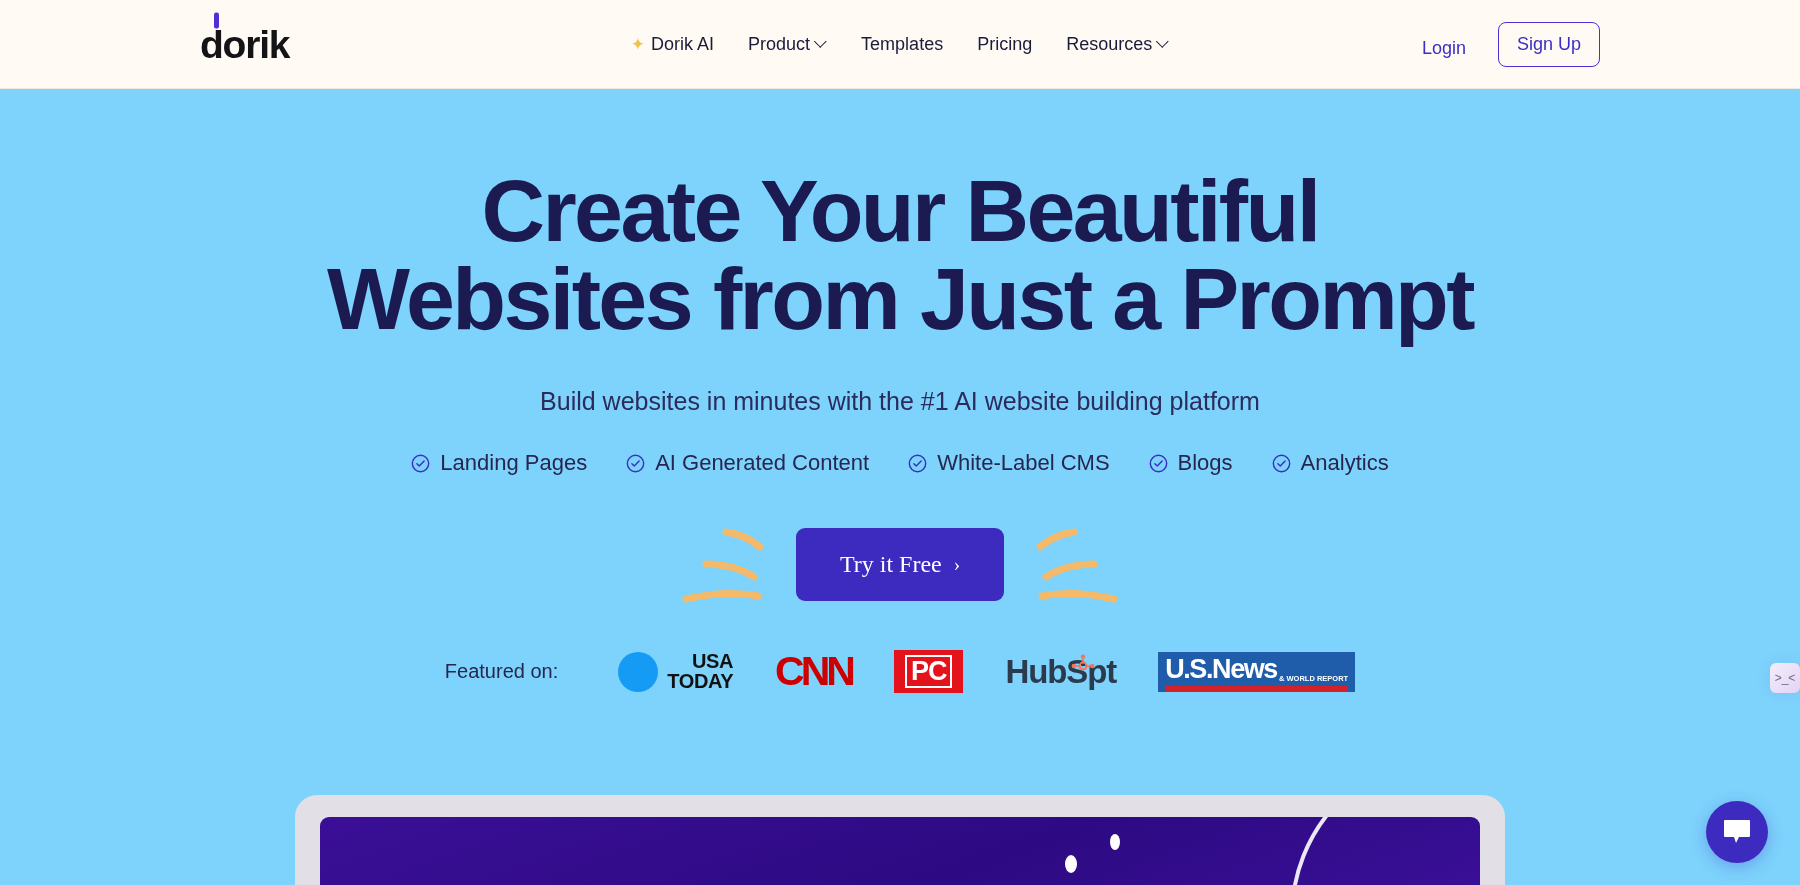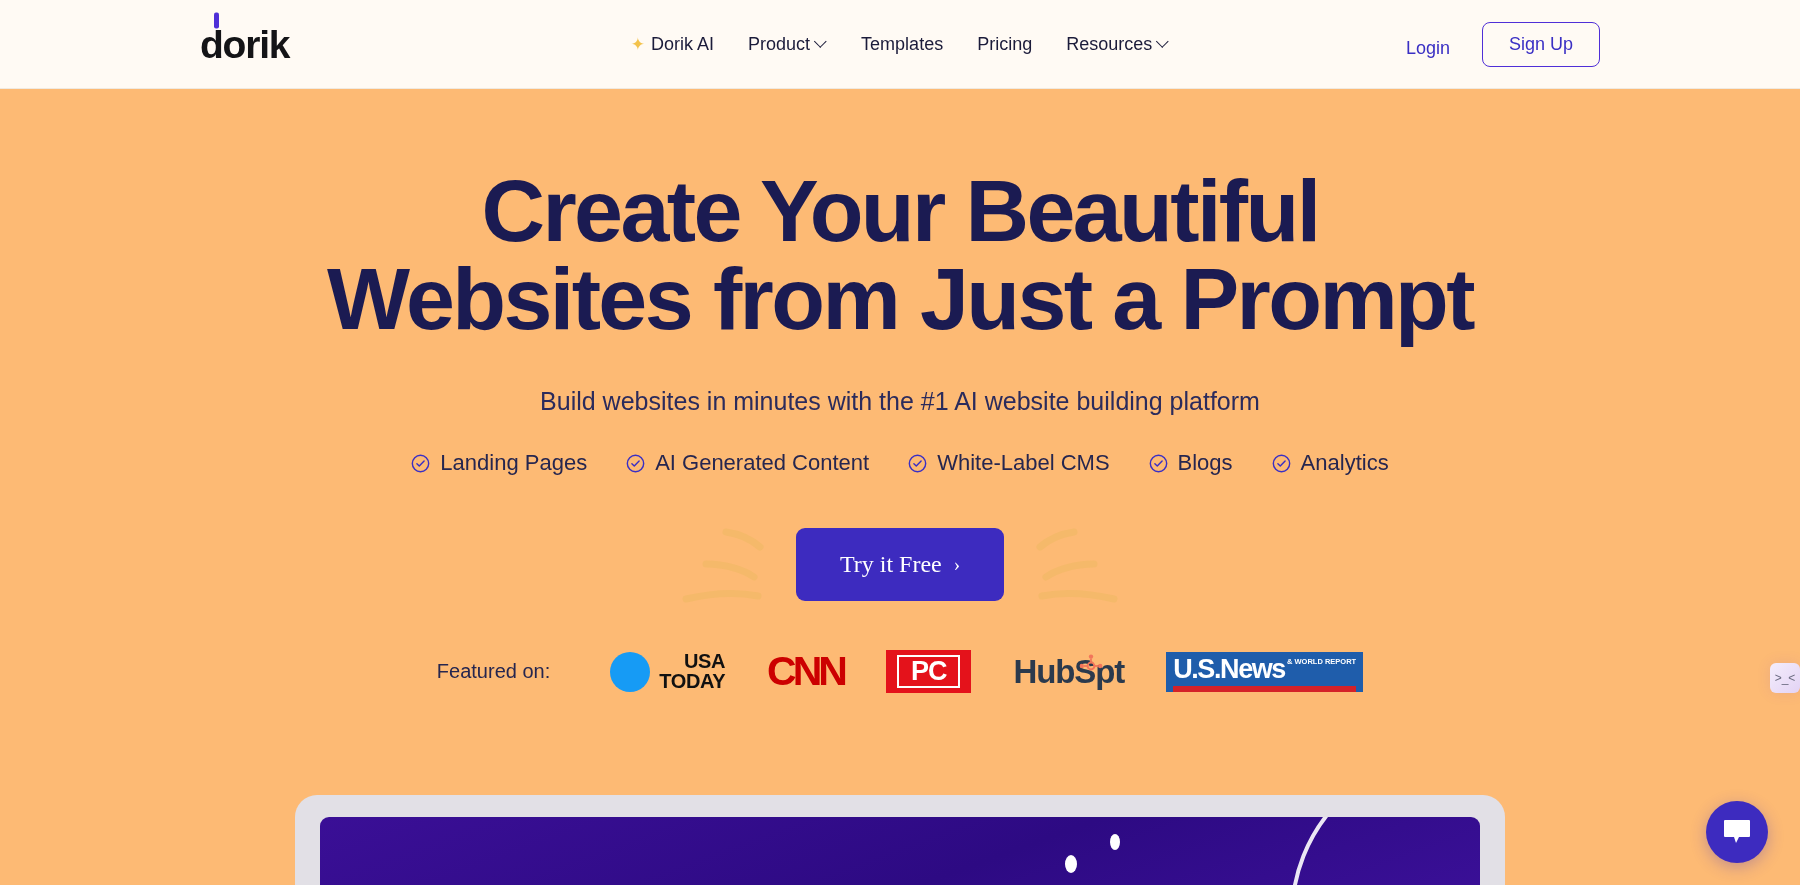--- a/index.html
+++ b/index.html
@@ -2,21 +2,21 @@
 <html><head>
 <meta charset="utf-8">
 <style>
   * { box-sizing: border-box; margin: 0; padding: 0; }
   html, body {
     width: 1800px; height: 885px;
     overflow: hidden;
     background: #fffaf4;
     font-family: "Liberation Sans", sans-serif;
   }
-  .page { position: relative; width: 1800px; height: 885px; background: #fdba74; overflow: hidden; }
+  .page { position: relative; width: 1800px; height: 885px; background: #7dd3fc; overflow: hidden; }
 
   
   .header {
     position: relative;
     height: 89px;
     width: 100%;
     background: #fffaf4;
     border-bottom: 1px solid #f0e9e0;
     display: flex;
     align-items: center;
@@ -48,21 +48,21 @@
     width: 8px; height: 8px;
     border-right: 1.8px solid #1b1b3a; border-bottom: 1.8px solid #1b1b3a;
     transform: rotate(45deg);
   }
   .header-right {
     position: absolute; right: 200px; display: flex; align-items: center; gap: 32px;
   }
   .login-link { font-size: 18px; color: #3a2fc4; cursor: pointer; margin-top: 8px; }
   .signup-btn {
     border: 1.6px solid #4f2fd7; color: #3a2fc4; background: transparent;
-    font-size: 18px; padding: 11px 26px; border-radius: 8px; cursor: pointer;
+    font-size: 18px; padding: 11px 18px; border-radius: 8px; cursor: pointer;
     font-family: "Liberation Sans", sans-serif;
   }
 
   
   .hero { position: relative; text-align: center; padding-top: 78px; }
   .hero-title {
     font-size: 88px; line-height: 1.0; font-weight: 700;
     color: #1b1b52; letter-spacing: -2.6px;
     max-width: 1300px; margin: 0 auto;
   }
@@ -99,25 +99,25 @@
   .featured-label { font-size: 20px; color: #26264f; margin-right: 18px; text-align: center; }
   .brand { display: flex; align-items: center; }
   .usat-dot { width: 40px; height: 40px; border-radius: 50%; background: #169bf5; margin-right: 9px; }
   .usat-txt { font-size: 20px; font-weight: 700; color: #111; line-height: 0.98; letter-spacing: -0.4px; text-align: right; }
   .cnn-logo { font-size: 41px; font-weight: 700; color: #cc0000; letter-spacing: -4px; font-family: "Liberation Sans", sans-serif; }
   .pc-logo {
     background: #e4121b; color: #fff; font-weight: 700; font-size: 27px;
     padding: 3px 9px; letter-spacing: -1px; line-height: 1.05;
     border: 2px solid #e4121b; position: relative;
   }
-  .pc-inner { border: 2px solid #fff; padding: 0px 12px; display: block; }
+  .pc-inner { border: 2px solid #fff; padding: 0px 4px; display: block; }
   .hubspot { display: flex; align-items: baseline; font-size: 33px; font-weight: 700; color: #2b3a4d; letter-spacing: -1.1px; position: relative; }
   .hub-sprocket { position: absolute; right: 21px; top: 1px; }
   .usnews-box { background: #1f5dab; padding: 4px 7px 0 7px; position: relative; }
-  .usnews-top { display: flex; align-items: flex-start; }
+  .usnews-top { display: flex; align-items: flex-end; }
   .usnews-main { color: #fff; font-size: 27px; font-weight: 700; letter-spacing: -1.4px; line-height: 1; }
   .usnews-small { color: #fff; font-size: 7.5px; font-weight: 700; line-height: 1; margin-left: 2px; margin-top: 2px; letter-spacing: 0px; }
   .usnews-bar { height: 6px; background: #d42128; margin-top: 3px; }
 
   
   .mockup-area { position: absolute; left: 0; right: 0; top: 795px; height: 120px; }
   .laptop {
     position: absolute; left: 295px; width: 1210px; top: 0; height: 120px;
     background: #e2e0e6; border-radius: 22px 22px 0 0; padding: 22px 25px 0 25px;
   }

